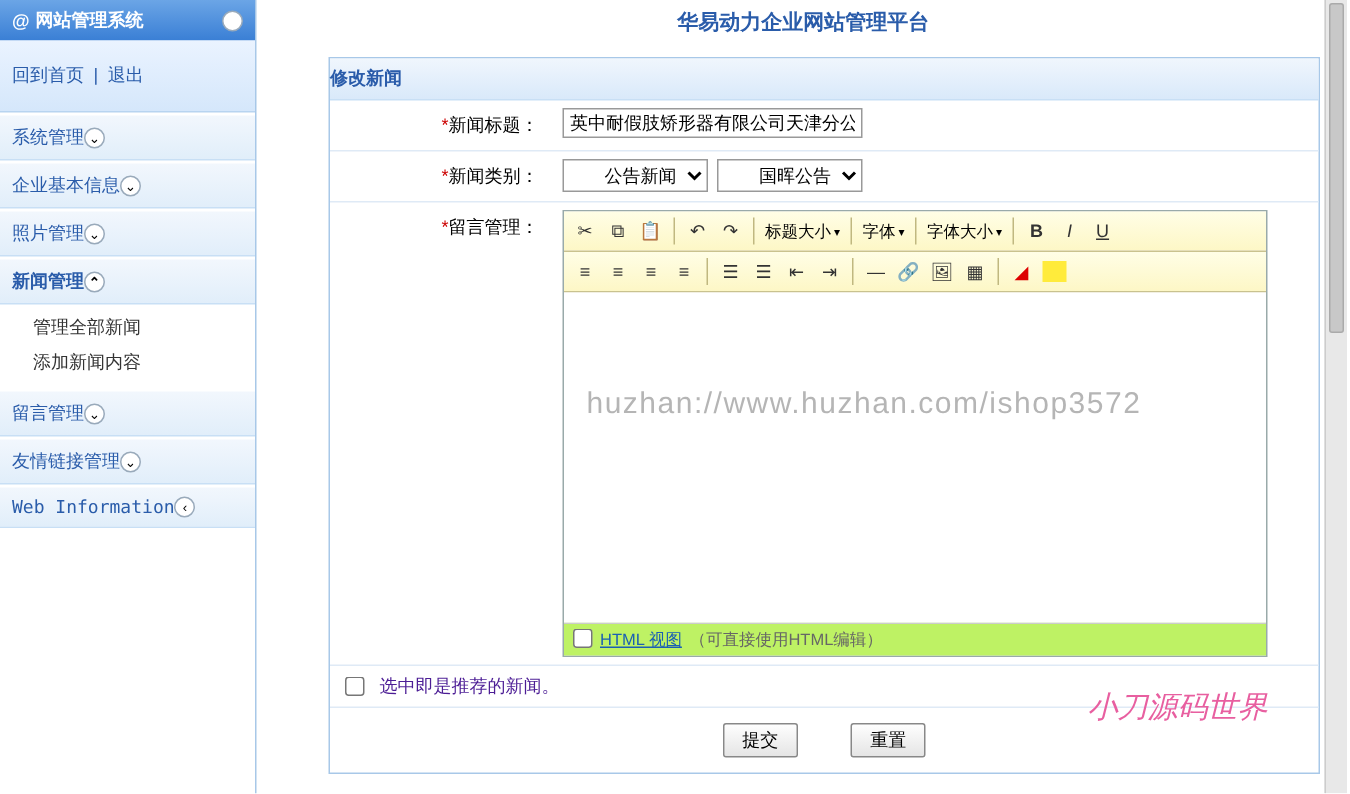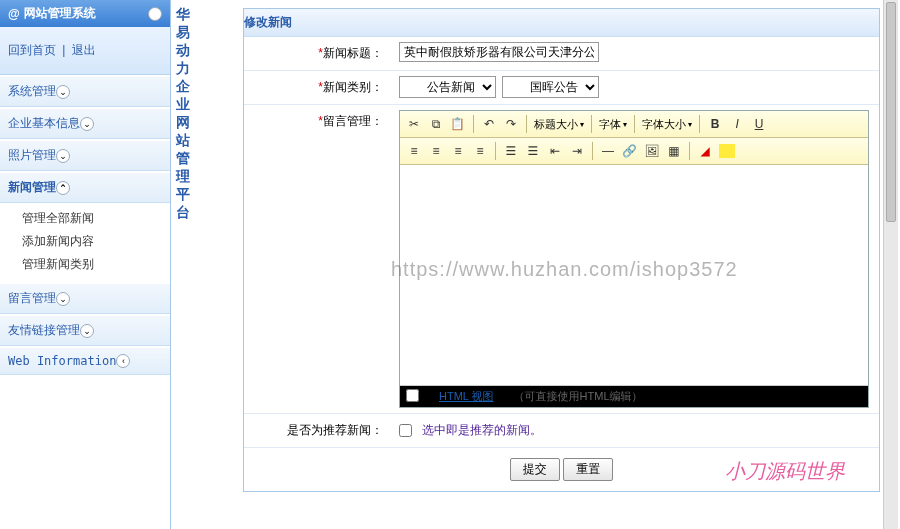--- a/index.html
+++ b/index.html
@@ -12,45 +12,45 @@
 .sb-nav { background: linear-gradient(#eaf3ff, #d5e7fb); padding: 15px 8px; border-bottom: 1px solid #b8d4f0; }
 .sb-nav a { color: #2a5caa; text-decoration: none; }
 .sb-nav span.sep { margin: 0 3px; color: #2a5caa; }
 .sb-sec { background: linear-gradient(#f2f7fd, #e1eefa); border-bottom: 1px solid #c8dff5; padding: 6px 8px; display: flex; justify-content: flex-start; align-items: center; cursor: pointer; margin-top: 2px; }
 .sb-sec.active { font-weight: bold; }
 .sb-sec span.lbl { color: #2a5caa; }
 .sb-chev { width: 14px; height: 14px; border: 1px solid #9ab; border-radius: 7px; display: flex; align-items: center; justify-content: center; font-size: 9px; background: #fff; }
 .sb-sub { padding: 4px 0 6px 22px; }
 .sb-sub div { padding: 3px 0; color: #333; cursor: pointer; }
 
-.main { flex: 1; display: flex; border-left: 1px solid #a8c8e8; position: relative; overflow-y: auto; }
+.main { flex: 1; display: flex; flex-direction: column; border-left: 1px solid #a8c8e8; position: relative; overflow-y: auto; }
 .main-title { text-align: center; color: #2a5caa; font-weight: bold; font-size: 14px; padding: 6px 0; }
 .content { padding: 8px 20px 0 48px; }
 .panel { border: 1px solid #a8c8e8; background: #fff; }
 .panel-hdr { background: linear-gradient(#f0f6fd, #d9e9fa); text-align: left; color: #2a5caa; font-weight: bold; padding: 5px 0; border-bottom: 1px solid #c8dff5; }
 .frow { display: flex; border-bottom: 1px solid #dfeaf6; }
 .flabel { width: 145px; text-align: right; padding: 8px 6px 8px 0; }
 .flabel .req { color: #c00; }
 .fval { flex: 1; padding: 5px 10px; display: flex; align-items: flex-start; gap: 6px; flex-wrap: wrap; }
 input[type=text], select { font-size: 12px; padding: 2px 4px; border: 1px solid #999; background: #fff; }
 input[type=text] { width: 200px; }
 select { min-width: 85px; padding-left: 23px; }
 
 .editor { border: 1px solid #9aa; width: 470px; }
 .tb { background: linear-gradient(#fffee6, #fdf7c6); border-bottom: 1px solid #c9c28f; padding: 3px 4px; display: flex; flex-wrap: wrap; gap: 2px; align-items: center; }
 .tb .sep { width: 1px; height: 18px; background: #c0b880; margin: 0 3px; }
 .tb .btn { width: 20px; height: 20px; display: flex; align-items: center; justify-content: center; cursor: pointer; font-size: 12px; color: #333; border: 1px solid transparent; }
 .tb .dd { display: flex; align-items: center; font-size: 11px; padding: 0 2px; cursor: pointer; }
 .tb .dd .arr { font-size: 8px; margin-left: 2px; }
 .ed-body { height: 220px; background: #fff; overflow: auto; position: relative; }
-.ed-ftr { background: #000000; border-top: 1px solid #ccc; padding: 3px 6px; display: flex; align-items: flex-start; gap: 20px; font-size: 11px; }
+.ed-ftr { background: #bef264; border-top: 1px solid #ccc; padding: 3px 6px; display: flex; align-items: flex-start; gap: 5px; font-size: 11px; }
 .ed-ftr a { color: #1a5fb4; }
 .ed-ftr .hint { color: #666; }
 .btns { text-align: center; padding: 10px 0; }
-.btns button { padding: 2px 12px; margin: 0 0; font-size: 12px; border: 1px solid #888; background: linear-gradient(#fefefe, #e5e5e5); border-radius: 2px; cursor: pointer; }
+.btns button { padding: 2px 12px; margin: 0 16px; font-size: 12px; border: 1px solid #888; background: linear-gradient(#fefefe, #e5e5e5); border-radius: 2px; cursor: pointer; }
 .recom { color: #4c1d95; margin-left: 4px; }
 .wm1 { position: absolute; top: 258px; left: 220px; font-size: 20px; color: rgba(120,120,120,0.55); font-family: sans-serif; pointer-events: none; z-index: 50; letter-spacing: 1px; }
 .wm2 { position: absolute; bottom: 44px; right: 55px; font-size: 20px; color: #e85fa0; font-style: italic; pointer-events: none; z-index: 50; font-family: "KaiTi", serif; }
 .vscroll { position: absolute; right: 2px; top: 0; bottom: 0; width: 15px; background: #e8e8e8; border-left: 1px solid #ccc; }
 .vscroll .th { position: absolute; top: 2px; left: 2px; right: 2px; height: 220px; background: #c8c8c8; border: 1px solid #aaa; border-radius: 2px; }
 </style>
 </head>
 <body>
 
 <div class="app">
@@ -78,21 +78,20 @@
         <span class="lbl">照片管理</span>
         <span class="sb-chev">⌄</span>
       </div>
     <div class="sb-sec active">
         <span class="lbl">新闻管理</span>
         <span class="sb-chev">⌃</span>
       </div>
     <div class="sb-sub">
       <div>管理全部新闻</div>
       <div>添加新闻内容</div>
-      <div>管理新闻类别</div>
     </div>
     <div class="sb-sec">
         <span class="lbl">留言管理</span>
         <span class="sb-chev">⌄</span>
       </div>
     <div class="sb-sec">
         <span class="lbl">友情链接管理</span>
         <span class="sb-chev">⌄</span>
       </div>
     <div class="sb-sec">
@@ -185,30 +184,29 @@
               <div class="ed-ftr">
                 <input type="checkbox" style="">
                 <a href="#">HTML 视图</a>
                 <span class="hint">（可直接使用HTML编辑）</span>
               </div>
             </div>
           </div>
         </div>
 
         <div class="frow">
-          <div class="flabel"><span>是否为推荐新闻：</span></div>
           <div class="fval" style="align-items:center">
             <input type="checkbox" style="">
             <span class="recom">选中即是推荐的新闻。</span>
           </div>
         </div>
 
         <div class="btns">
           <button>提交</button>
           <button>重置</button>
         </div>
       </div>
     </div>
 
-    <div class="wm1">https://www.huzhan.com/ishop3572</div>
+    <div class="wm1">huzhan://www.huzhan.com/ishop3572</div>
     <div class="wm2">小刀源码世界</div>
   </div>
 </div>
 
 </body></html>

